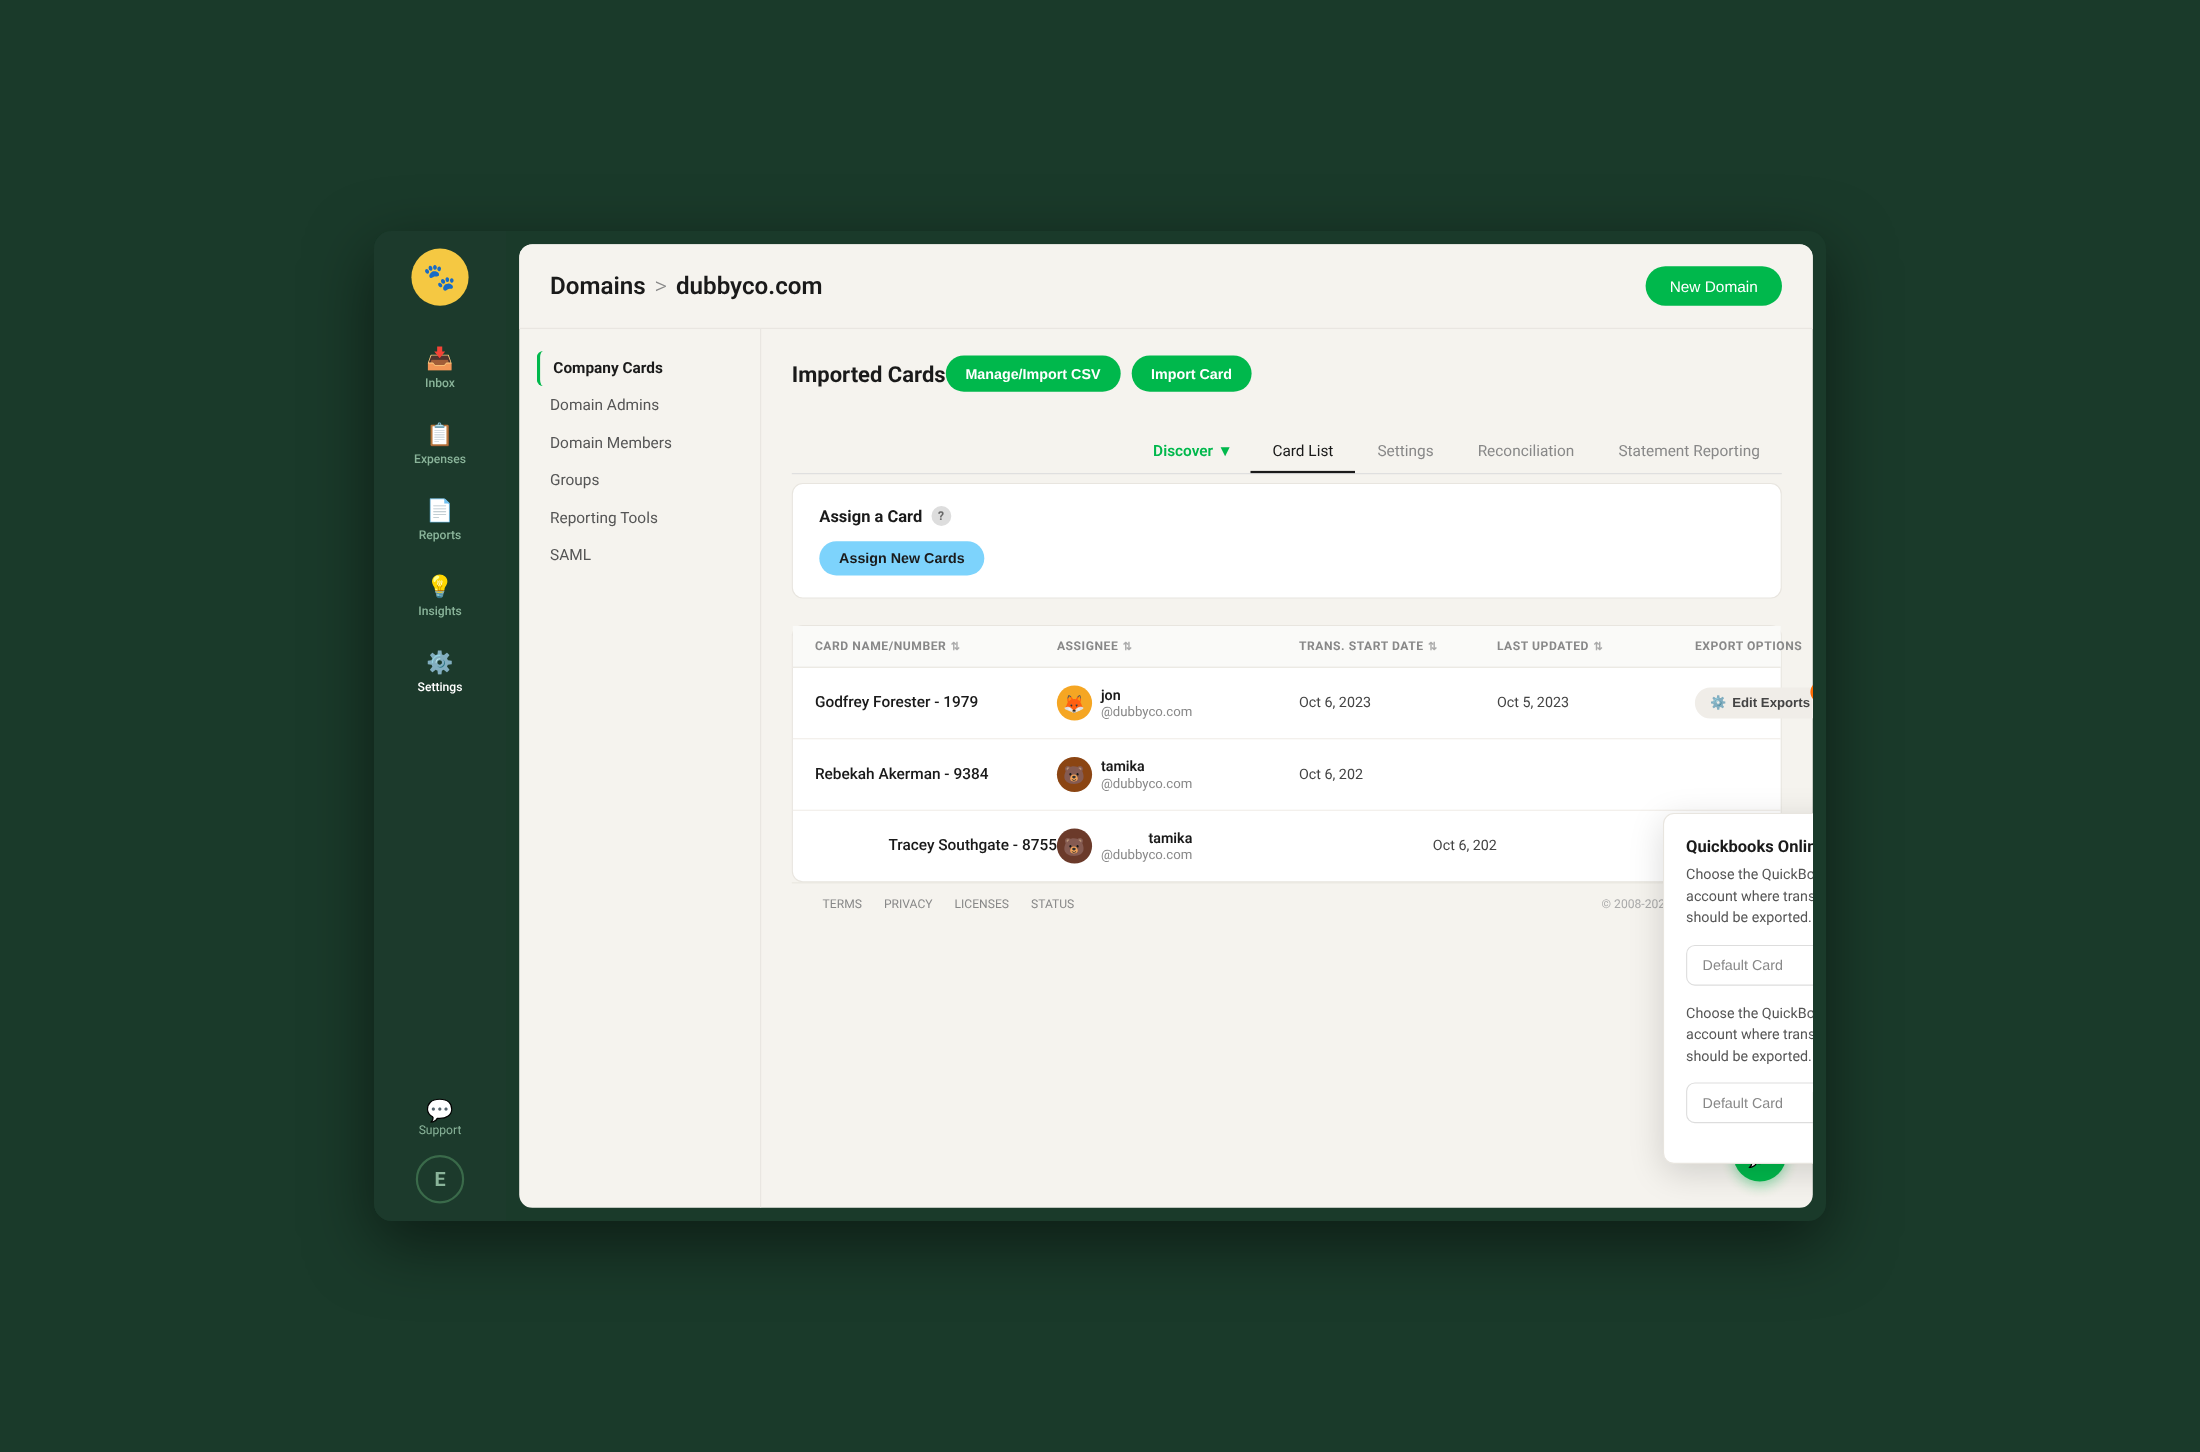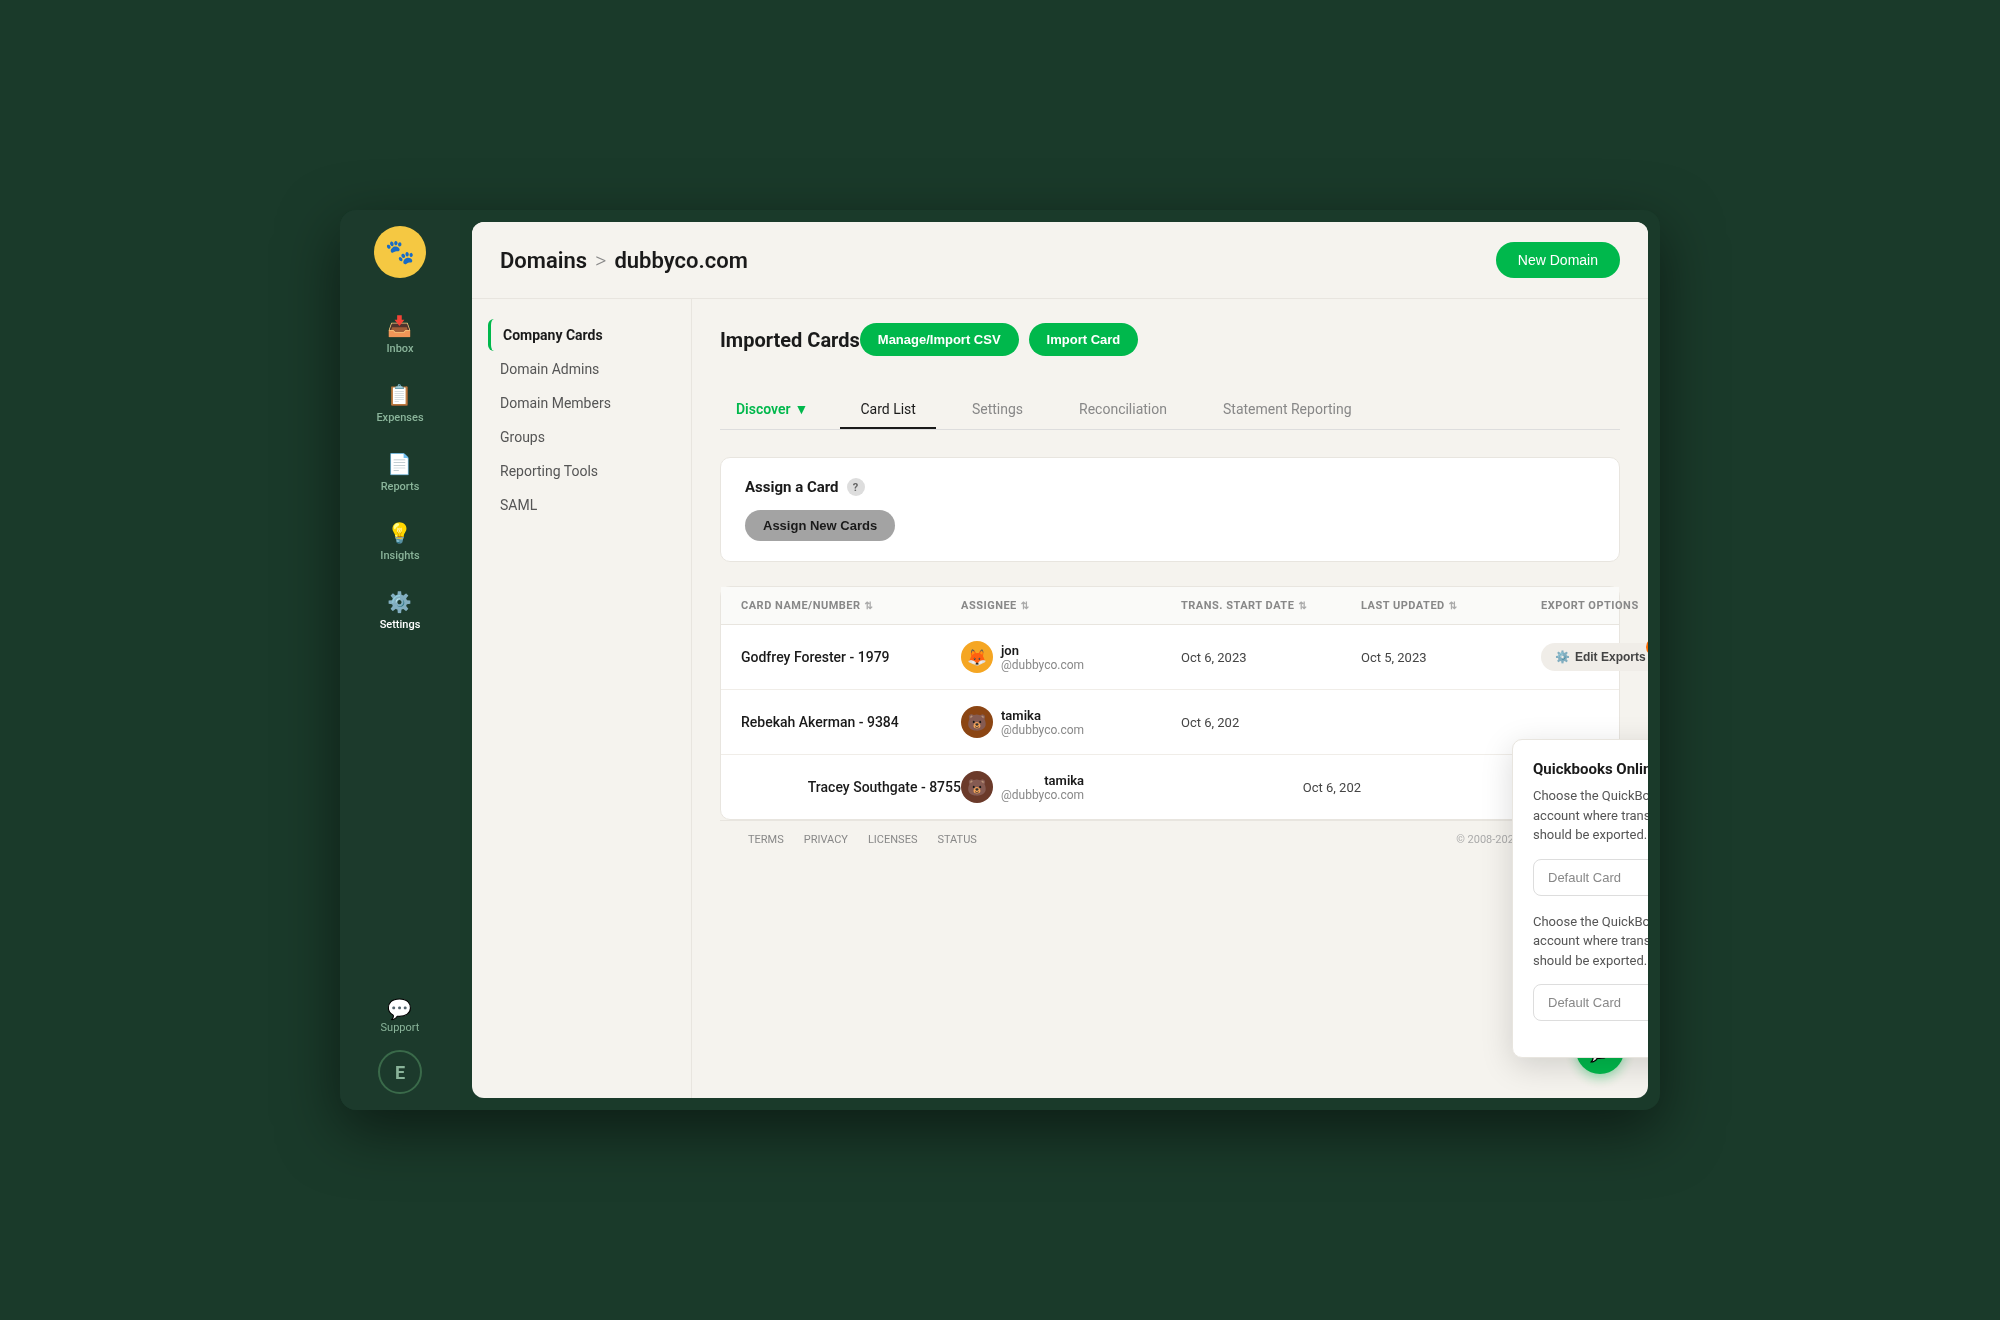--- a/index.html
+++ b/index.html
@@ -220,22 +220,23 @@
       font-size: 13px;
       font-weight: 600;
       cursor: pointer;
     }
 
     
     .tabs {
       display: flex;
       align-items: center;
       border-bottom: 1px solid #ddd;
-      margin-bottom: 27px;
-      gap: 16px;
+      margin-bottom: 8px;
+      gap: 0;
+      justify-content: flex-end;
     }
 
     .tab {
       padding: 10px 20px;
       font-size: 14px;
       cursor: pointer;
       color: #888;
       border-bottom: 2px solid transparent;
       white-space: nowrap;
     }
@@ -281,21 +282,21 @@
       background: #ddd;
       display: flex;
       align-items: center;
       justify-content: center;
       font-size: 11px;
       color: #666;
       cursor: pointer;
     }
 
     .assign-new-btn {
-      background: #a3a3a3;
+      background: #7dd3fc;
       border: none;
       border-radius: 20px;
       padding: 8px 18px;
       font-size: 13px;
       font-weight: 600;
       color: #1a1a1a;
       cursor: pointer;
     }
 
     

